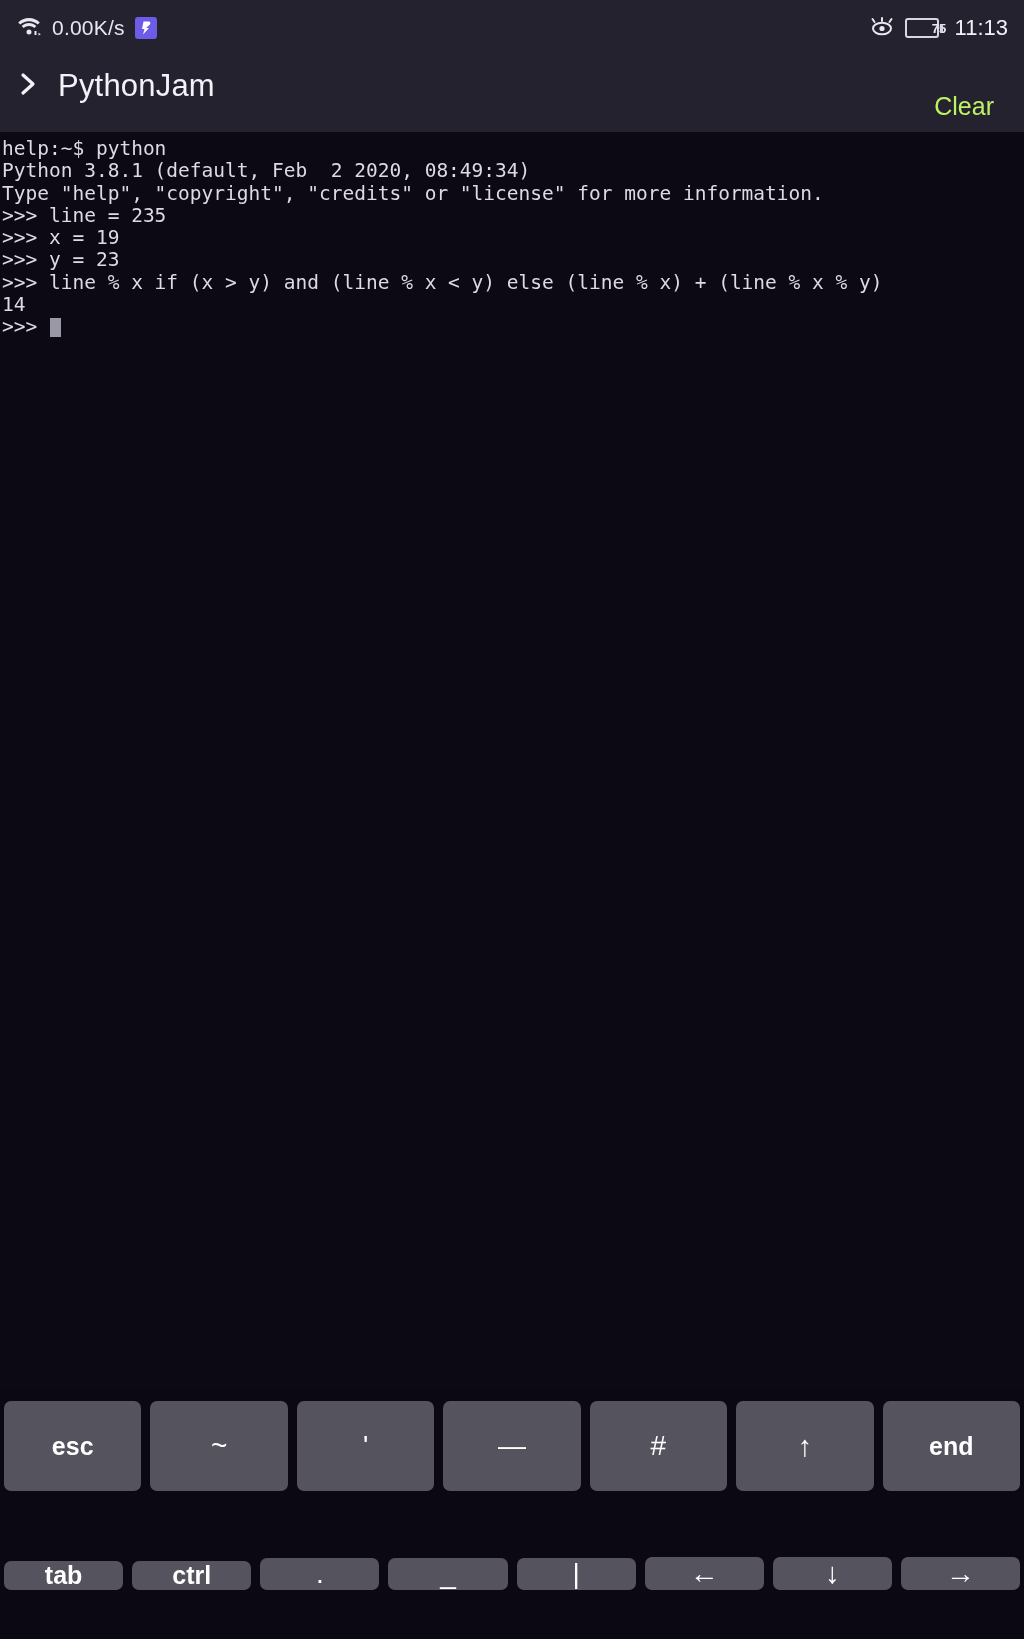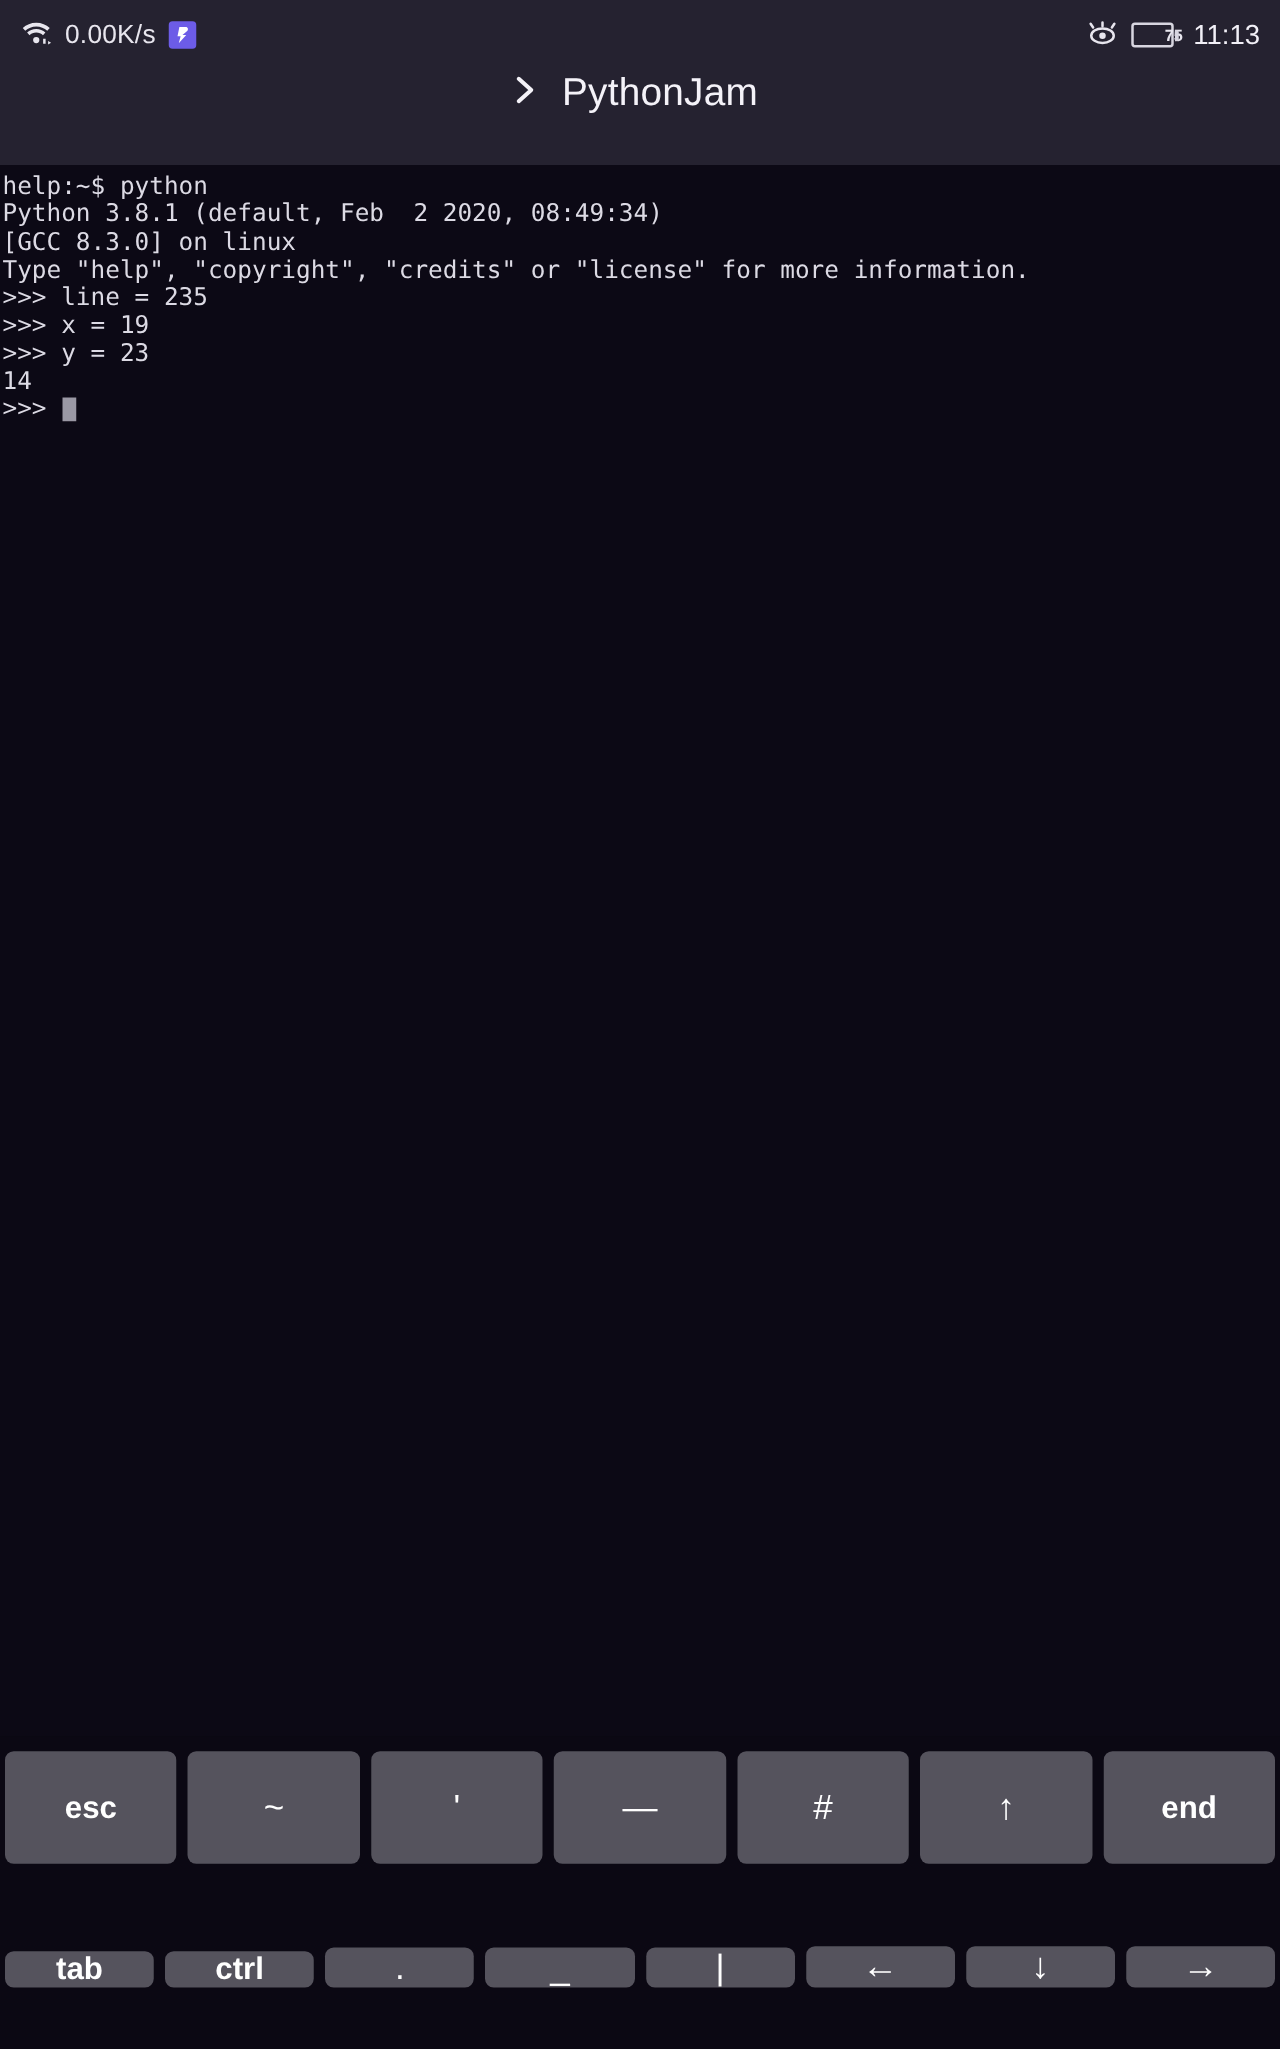--- a/index.html
+++ b/index.html
@@ -94,21 +94,20 @@
     position: absolute;
     top: 56px; left: 0;
     width: 1024px;
     height: 76px;
     background: #252230;
     display: flex;
     align-items: center;
     justify-content: space-between;
     padding: 0 26px 16px 14px;
     box-sizing: border-box;
-    flex-direction: column;
   }
   .header-left {
     display: flex;
     align-items: center;
     gap: 14px;
   }
   .chevron-icon {
     display: block;
   }
   #app-title {
@@ -250,25 +249,25 @@
     </span>
     <span id="app-title">PythonJam</span>
   </div>
   <button id="clear-button">Clear</button>
 </div>
 
 <div id="terminal">
   <div id="terminal-lines">
       <div class="term-line">help:~$ python</div>
       <div class="term-line">Python 3.8.1 (default, Feb  2 2020, 08:49:34)</div>
-      <div class="term-line">[GCC 8.3.0] on linux</div>
       <div class="term-line">Type "help", "copyright", "credits" or "license" for more information.</div>
       <div class="term-line">&gt;&gt;&gt; line = 235</div>
       <div class="term-line">&gt;&gt;&gt; x = 19</div>
       <div class="term-line">&gt;&gt;&gt; y = 23</div>
+      <div class="term-line">&gt;&gt;&gt; line % x if (x &gt; y) and (line % x &lt; y) else (line % x) + (line % x % y)</div>
       <div class="term-line">14</div>
     </div>
   <div class="term-line cursor-line">
     <span>&gt;&gt;&gt; </span><span></span><span class="block-cursor"></span>
   </div>
 </div>
 
 <div id="keyboard">
     <div class="key-row">
       <button class="key">esc</button>

